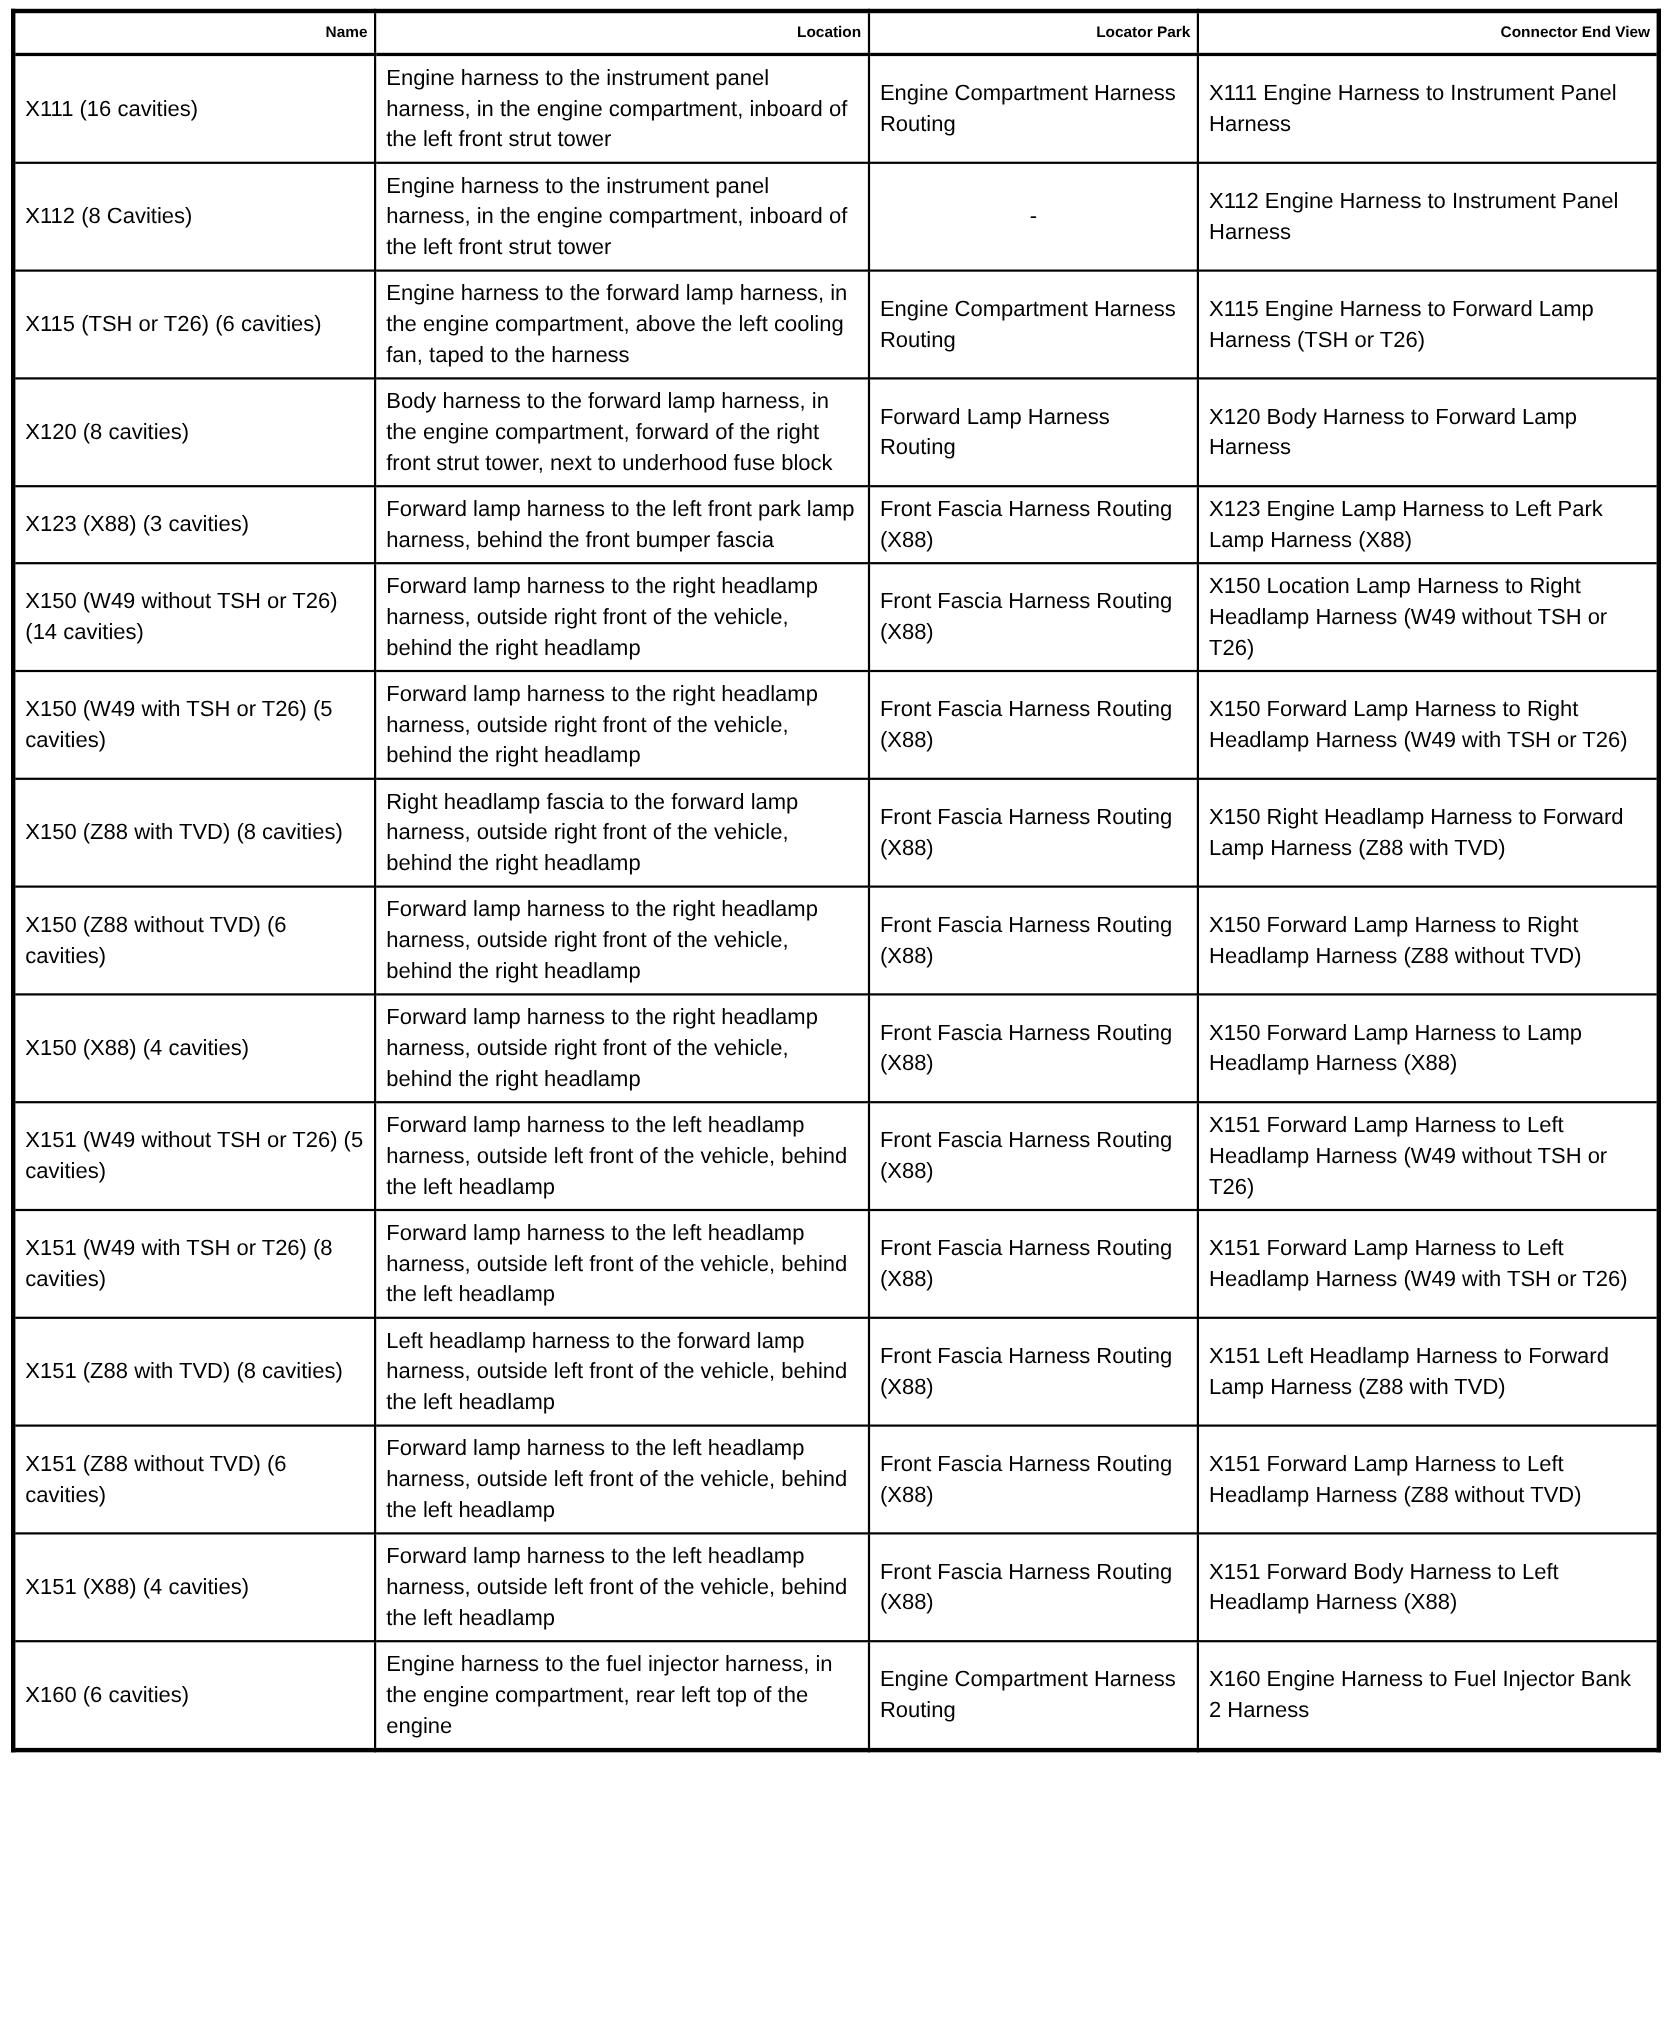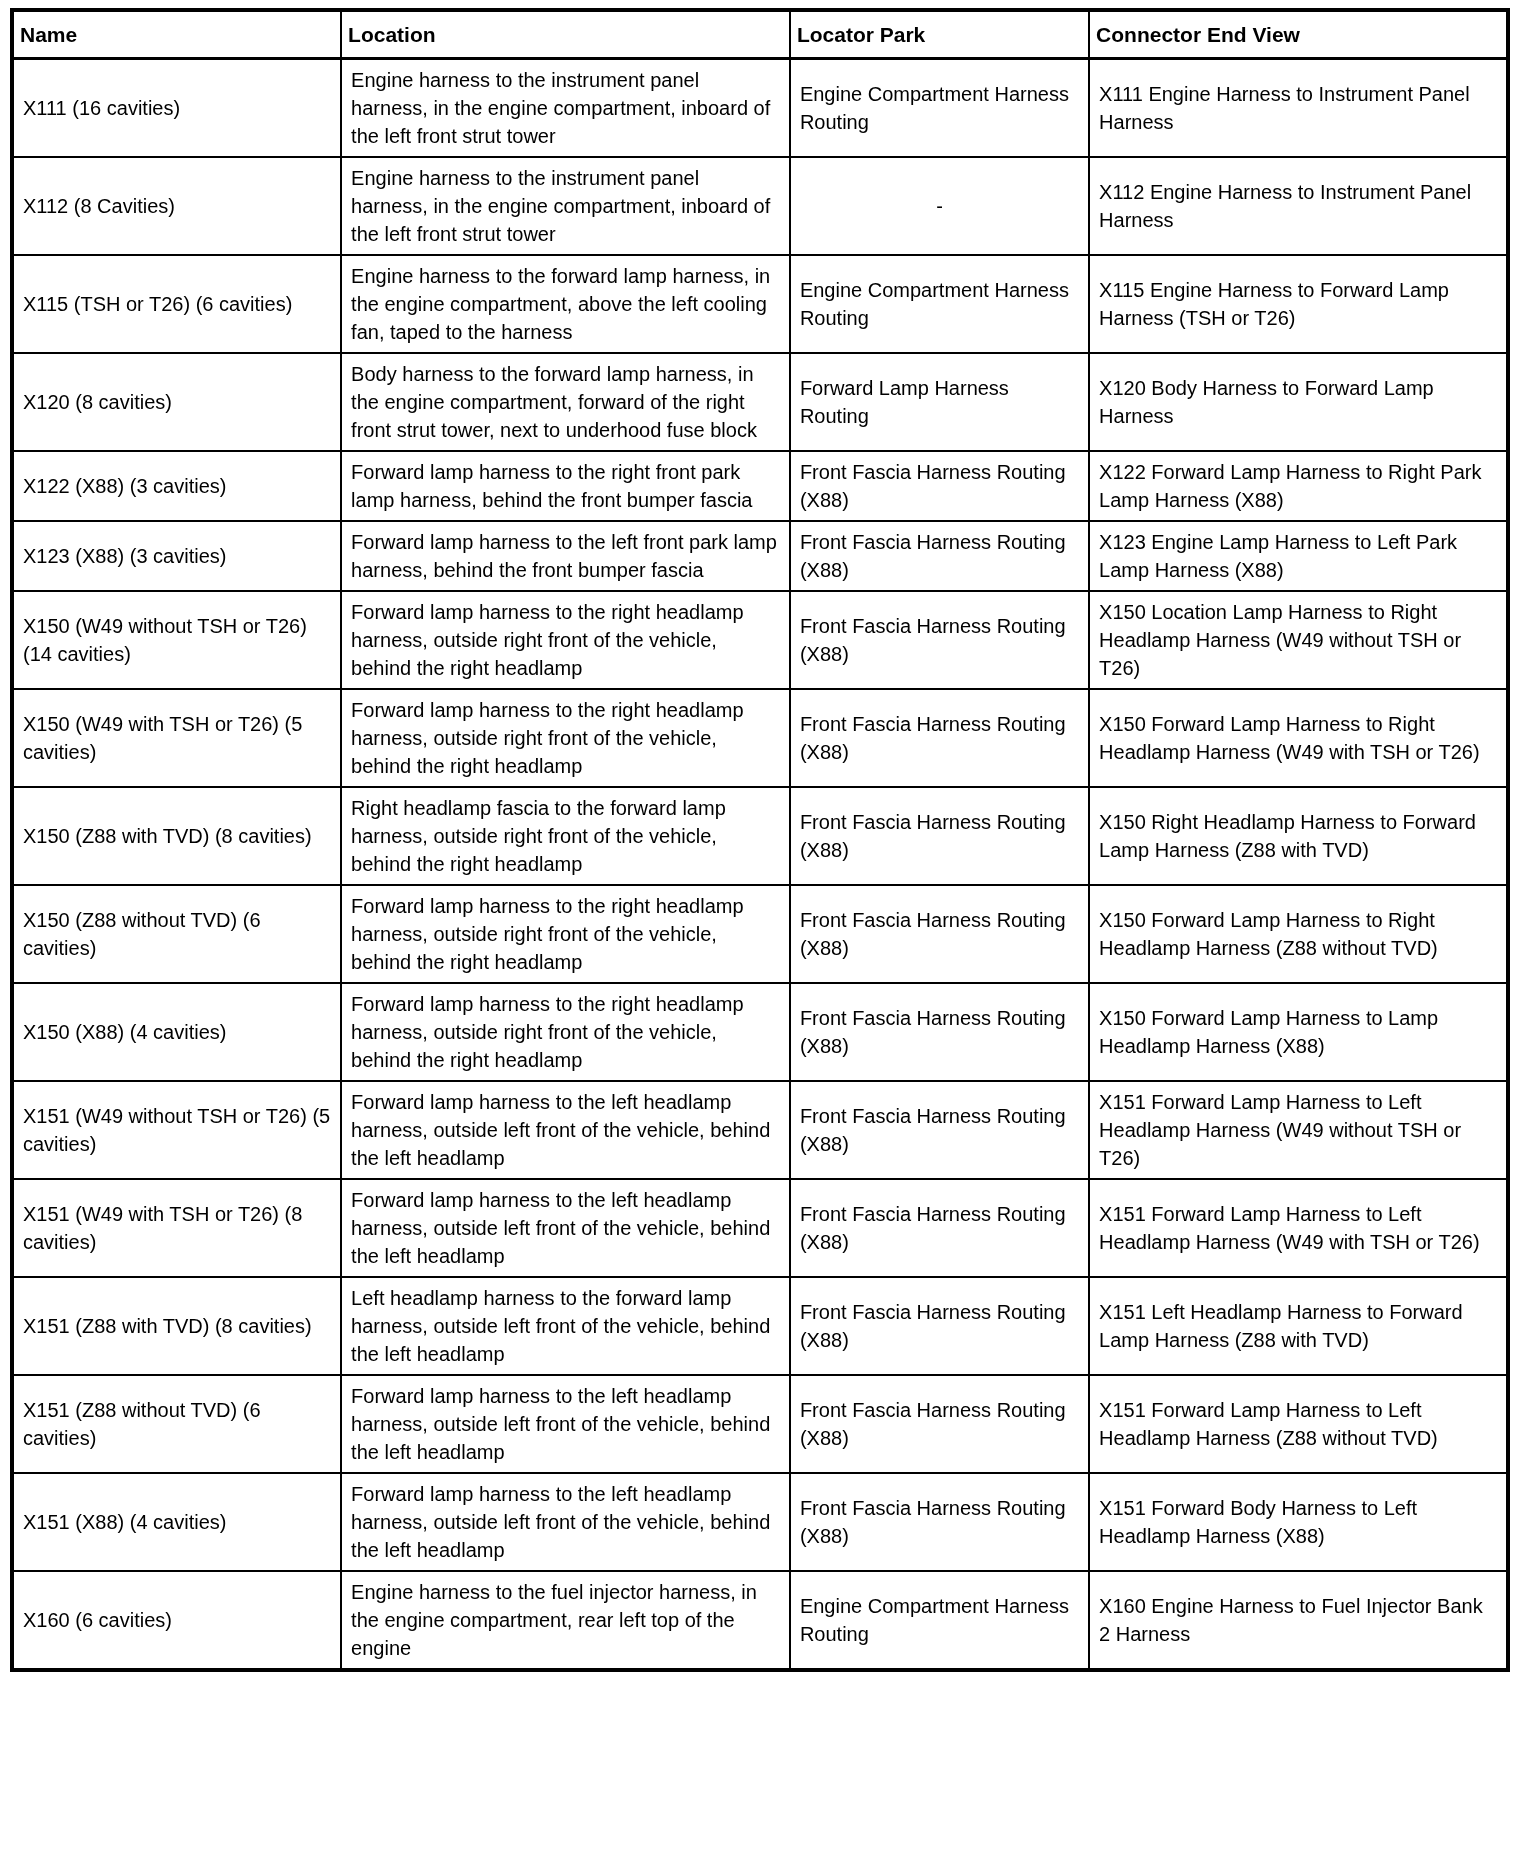--- a/index.html
+++ b/index.html
@@ -28,23 +28,23 @@
   th, td {
     border: 2px solid #000;
     vertical-align: middle;
     padding: 6px 9px;
     font-size: 20px;
     line-height: 1.4;
     word-wrap: break-word;
     color: #000;
   }
   thead th {
-    font-size: 21px;
+    font-size: 14px;
     font-weight: bold;
-    text-align: left;
+    text-align: right;
     padding: 8px 6px;
     border-bottom: 3px solid #000;
   }
   td.center {
     text-align: center;
   }
 </style>
 </head>
 <body>
 
@@ -86,26 +86,20 @@
     <td>X115 Engine Harness to Forward Lamp Harness (TSH or T26)</td>
   </tr>
 
   <tr>
     <td>X120 (8 cavities)</td>
     <td>Body harness to the forward lamp harness, in the engine compartment, forward of the right front strut tower, next to underhood fuse block</td>
     <td>Forward Lamp Harness Routing</td>
     <td>X120 Body Harness to Forward Lamp Harness</td>
   </tr>
 
-  <tr>
-    <td>X122 (X88) (3 cavities)</td>
-    <td>Forward lamp harness to the right front park lamp harness, behind the front bumper fascia</td>
-    <td>Front Fascia Harness Routing (X88)</td>
-    <td>X122 Forward Lamp Harness to Right Park Lamp Harness (X88)</td>
-  </tr>
 
   <tr>
     <td>X123 (X88) (3 cavities)</td>
     <td>Forward lamp harness to the left front park lamp harness, behind the front bumper fascia</td>
     <td>Front Fascia Harness Routing (X88)</td>
     <td>X123 Engine Lamp Harness to Left Park Lamp Harness (X88)</td>
   </tr>
 
   <tr>
     <td>X150 (W49 without TSH or T26) (14 cavities)</td>

